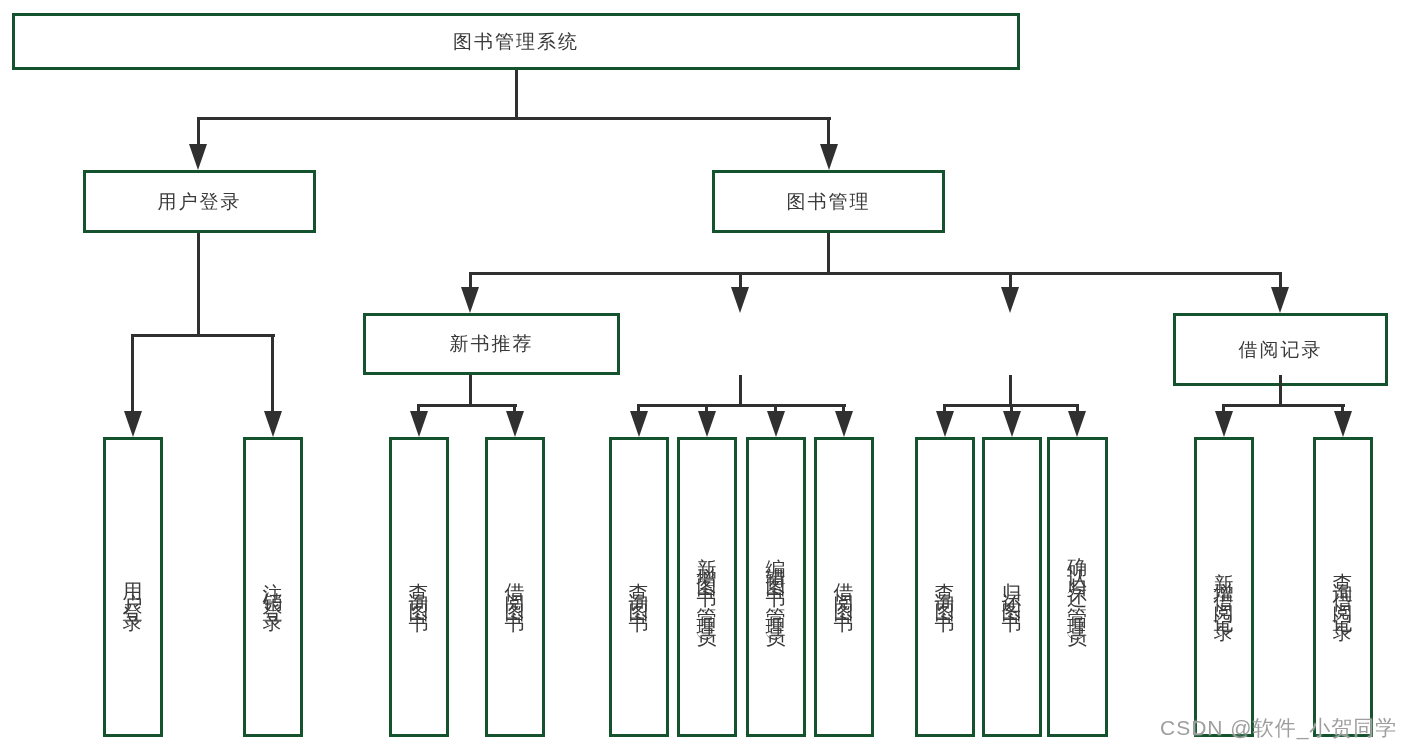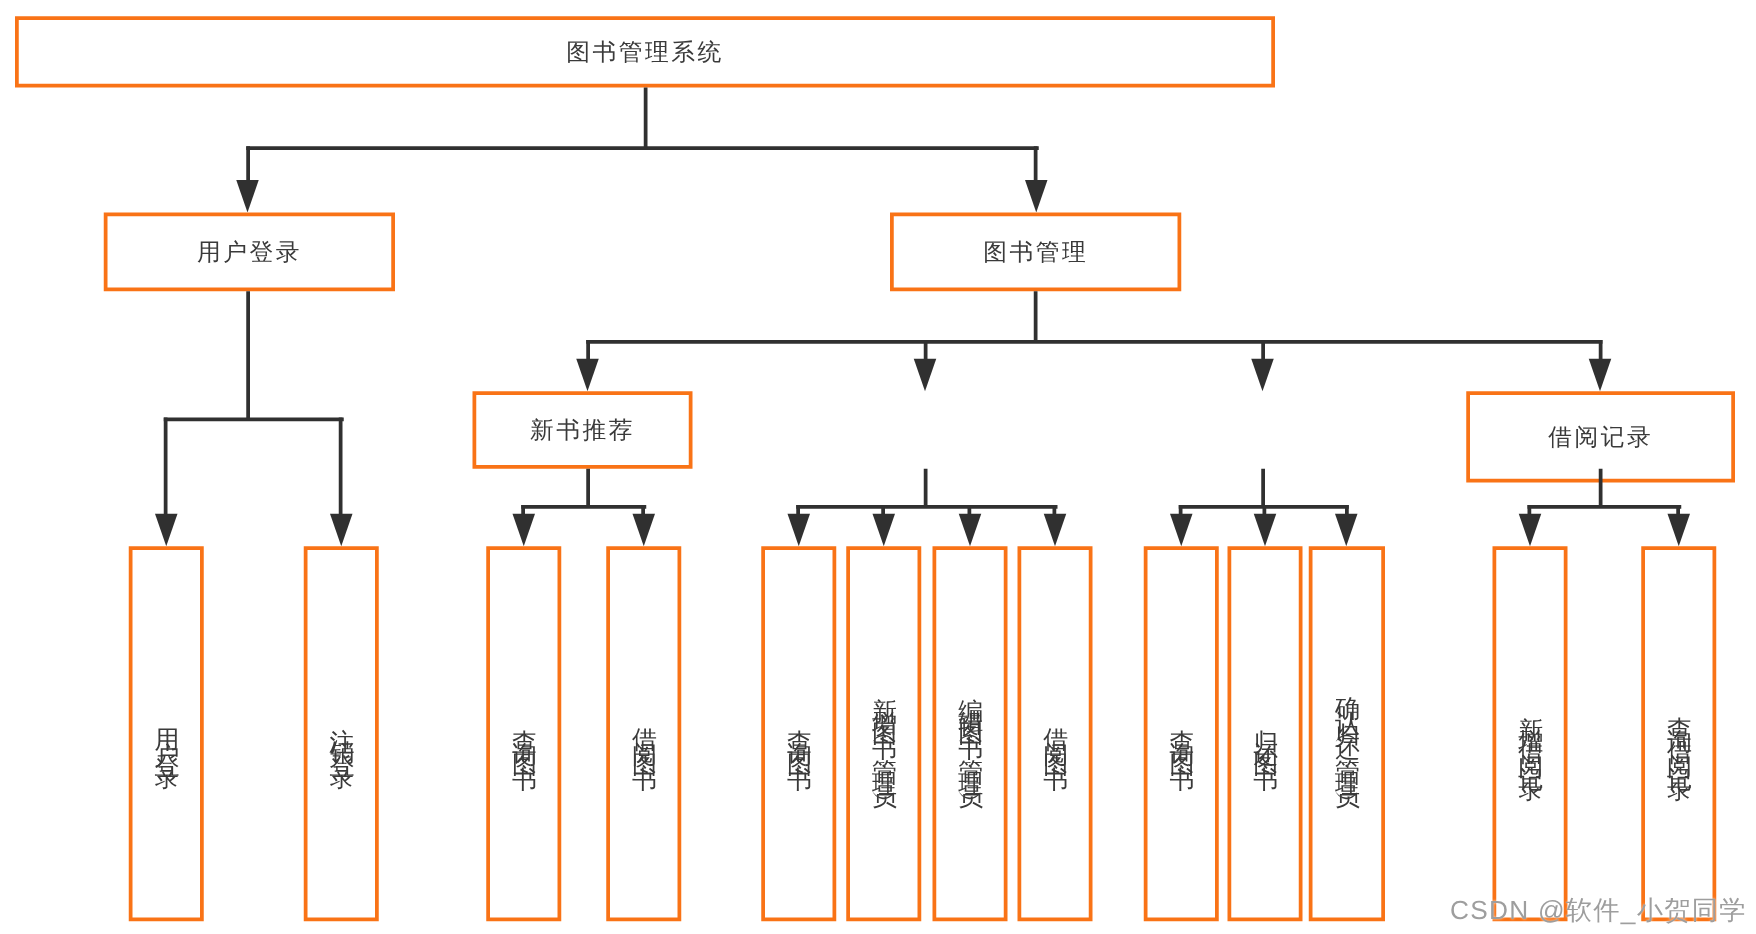--- a/index.html
+++ b/index.html
@@ -6,21 +6,21 @@
   #canvas{
     position:relative;
     width:1405px;height:747px;
     background:#ffffff;
     font-family:"Liberation Sans","DejaVu Sans",sans-serif;
     overflow:hidden;
   }
   .box{
     position:absolute;
     box-sizing:border-box;
-    border:3px solid #f97316;
+    border:3px solid #14532d;
     background:#ffffff;
     display:flex;
     align-items:center;
     justify-content:center;
     color:#3a3a3a;
   }
   .hbox{font-size:19px;letter-spacing:2px;white-space:nowrap;}
   .vbox{
     writing-mode:vertical-rl;
     text-orientation:mixed;
@@ -81,21 +81,21 @@
   <div class="hl" style="left:469px;top:272px;width:813px"></div>
   <div class="vl" style="left:469px;top:272px;height:17px"></div>
   <div class="ah" style="left:461px;top:287px"></div>
   <div class="vl" style="left:739px;top:272px;height:17px"></div>
   <div class="ah" style="left:731px;top:287px"></div>
   <div class="vl" style="left:1009px;top:272px;height:17px"></div>
   <div class="ah" style="left:1001px;top:287px"></div>
   <div class="vl" style="left:1279px;top:272px;height:17px"></div>
   <div class="ah" style="left:1271px;top:287px"></div>
 
-  <div class="box hbox" style="left:378px;top:313px;width:176px;height:62px">
+  <div class="box hbox" style="left:363px;top:313px;width:257px;height:62px">
     <span>新书推荐</span>
   </div>
   <div class="box hbox" style="left:1173px;top:313px;width:215px;height:73px">
     <span>借阅记录</span>
   </div>
 
   <div class="vl" style="left:469px;top:375px;height:31px"></div>
   <div class="hl" style="left:417px;top:404px;width:100px"></div>
   <div class="vl" style="left:417px;top:404px;height:10px"></div>
   <div class="ah" style="left:410px;top:411px"></div>

